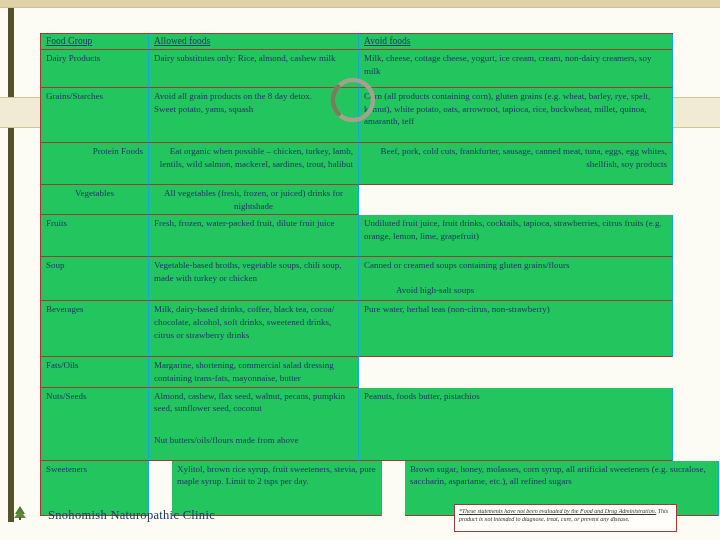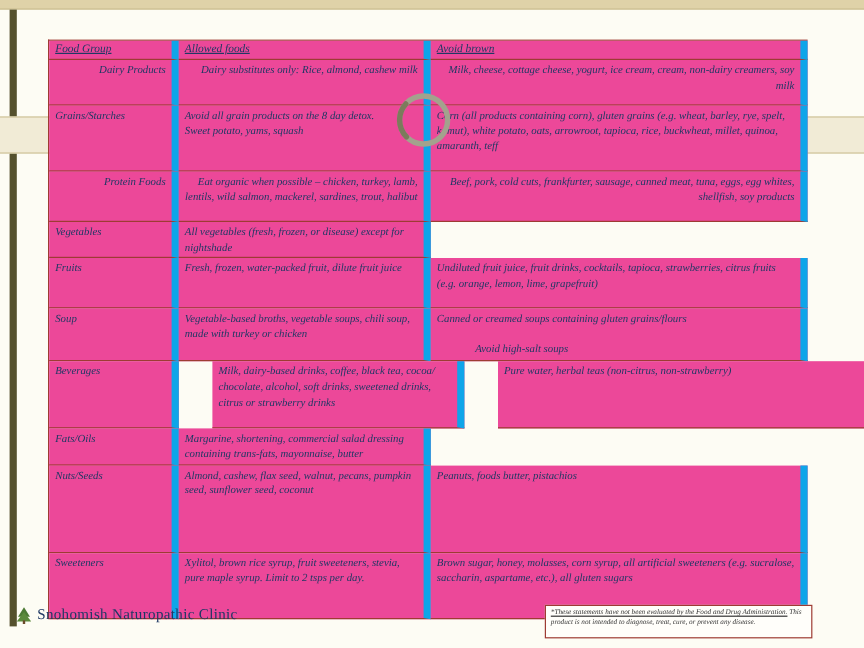--- a/index.html
+++ b/index.html
@@ -13,62 +13,62 @@
               background:#DFD2A8; border-bottom:1px solid #CCBF92; }
   .left-bar{ position:absolute; left:8px; top:8px; width:6px; height:514px; background:#55512E; }
   .band{ position:absolute; left:0; top:97px; width:720px; height:31px;
          background:#F1EBD6; border-top:1px solid #CFC49B; border-bottom:1px solid #CFC49B; z-index:1; }
   .circle{ position:absolute; left:329px; top:76px; z-index:3; pointer-events:none; }
 
   
   .table{ position:absolute; left:40px; top:33px; width:633px; z-index:2;
           border-top:1px solid #9E3B33; border-left:1px solid #9E3B33; }
   .trow{ display:grid; grid-template-columns:108px 210px 314px; }
-  .cell{ background:#ec4899; border-right:6px solid #0ea5e9; border-bottom:1px solid #9E3B33;
-         padding:2px 5px; font-size:9px; line-height:1.4; font-style:italic; color:#1F3864; }
+  .cell{ background:#22c55e; border-right:1px solid #0ea5e9; border-bottom:1px solid #9E3B33;
+         padding:2px 5px; font-size:9px; line-height:1.4; color:#1F3864; }
   .thead .cell{ font-size:9.5px; padding-top:1px; padding-bottom:1px; }
   .u{ text-decoration:underline; }
   .p2-gap-sm{ margin-top:12px; padding-left:3px;margin-left:29px; }
   .p2-gap-lg{ margin-top:19px; }
 
   .rh-hdr{ min-height:16px; }
-  .rh0{ min-height:38px;text-align:right; }
+  .rh0{ min-height:38px; }
   .rh1{ min-height:55px; }
   .rh2{ min-height:42px;text-align:right; }
-  .rh3{ min-height:30px; }
+  .rh3{ min-height:30px;text-align:center; }
   .rh4{ min-height:42px; }
   .rh5{ min-height:44px; }
-  .rh6{ min-height:56px;gap:28px; }
+  .rh6{ min-height:56px; }
   .rh7{ min-height:30px; }
   .rh8{ min-height:73px; }
-  .rh9{ min-height:55px; }
+  .rh9{ min-height:55px;gap:23px; }
 
   
-  .footer{ position:absolute; left:12px; top:505px; display:flex; gap:3px; z-index:4; }
+  .footer{ position:absolute; left:12px; top:505px; display:flex; align-items:center; gap:20px; z-index:4; }
   .clinic{ font-size:12.5px; color:#1F3864; letter-spacing:0.3px; }
 
   .disclaimer{ position:absolute; left:454px; top:504px; width:223px; height:28px;
                background:#FFFEFA; border:1px solid #9E3B33; padding:2px 4px;
                font-size:6px; line-height:1.4; color:#333333; font-style:italic; z-index:4; }
 </style>
 </head>
 <body>
 
 <div class="slide">
 
   <div class="top-strip"></div>
   <div class="left-bar"></div>
   <div class="band"></div>
 
   <div class="table">
 
     <div class="trow thead rh-hdr">
       <div class="cell"><span class="u">Food Group</span></div>
       <div class="cell"><span class="u">Allowed foods</span></div>
-      <div class="cell"><span class="u">Avoid brown</span></div>
+      <div class="cell"><span class="u">Avoid foods</span></div>
     </div>
 
     <div class="trow rh0">
       <div class="cell">Dairy Products</div>
       <div class="cell">Dairy substitutes only: Rice, almond, cashew milk</div>
       <div class="cell">Milk, cheese, cottage cheese, yogurt, ice cream, cream, non-dairy creamers, soy milk</div>
     </div>
 
     <div class="trow rh1">
       <div class="cell">Grains/Starches</div>
@@ -80,21 +80,21 @@
     </div>
 
     <div class="trow rh2">
       <div class="cell">Protein Foods</div>
       <div class="cell">Eat organic when possible – chicken, turkey, lamb, lentils, wild salmon, mackerel, sardines, trout, halibut</div>
       <div class="cell">Beef, pork, cold cuts, frankfurter, sausage, canned meat, tuna, eggs, egg whites, shellfish, soy products</div>
     </div>
 
     <div class="trow rh3">
       <div class="cell">Vegetables</div>
-      <div class="cell">All vegetables (fresh, frozen, or disease) except for nightshade</div>
+      <div class="cell">All vegetables (fresh, frozen, or juiced) drinks for nightshade</div>
     </div>
 
     <div class="trow rh4">
       <div class="cell">Fruits</div>
       <div class="cell">Fresh, frozen, water-packed fruit, dilute fruit juice</div>
       <div class="cell">Undiluted fruit juice, fruit drinks, cocktails, tapioca, strawberries, citrus fruits (e.g. orange, lemon, lime, grapefruit)</div>
     </div>
 
     <div class="trow rh5">
       <div class="cell">Soup</div>
@@ -113,28 +113,29 @@
 
     <div class="trow rh7">
       <div class="cell">Fats/Oils</div>
       <div class="cell">Margarine, shortening, commercial salad dressing containing trans-fats, mayonnaise, butter</div>
     </div>
 
     <div class="trow rh8">
       <div class="cell">Nuts/Seeds</div>
       <div class="cell">
         <div>Almond, cashew, flax seed, walnut, pecans, pumpkin seed, sunflower seed, coconut</div>
+        <div class="p2-gap-lg">Nut butters/oils/flours made from above</div>
       </div>
       <div class="cell">Peanuts, foods butter, pistachios</div>
     </div>
 
     <div class="trow rh9">
       <div class="cell">Sweeteners</div>
       <div class="cell">Xylitol, brown rice syrup, fruit sweeteners, stevia, pure maple syrup. Limit to 2 tsps per day.</div>
-      <div class="cell">Brown sugar, honey, molasses, corn syrup, all artificial sweeteners (e.g. sucralose, saccharin, aspartame, etc.), all gluten sugars</div>
+      <div class="cell">Brown sugar, honey, molasses, corn syrup, all artificial sweeteners (e.g. sucralose, saccharin, aspartame, etc.), all refined sugars</div>
     </div>
 
   </div>
 
   <svg class="circle" width="48" height="48" viewBox="0 0 48 48">
     <circle cx="24" cy="24" r="20" fill="none" stroke="#A3A28D" stroke-width="4.5"></circle>
     <circle cx="24" cy="24" r="20" fill="none" stroke="#6F6D4C" stroke-width="4.5" stroke-dasharray="30 95.6" stroke-dashoffset="-47" stroke-linecap="round" opacity="0.75"></circle>
   </svg>
 
   <div class="footer">

